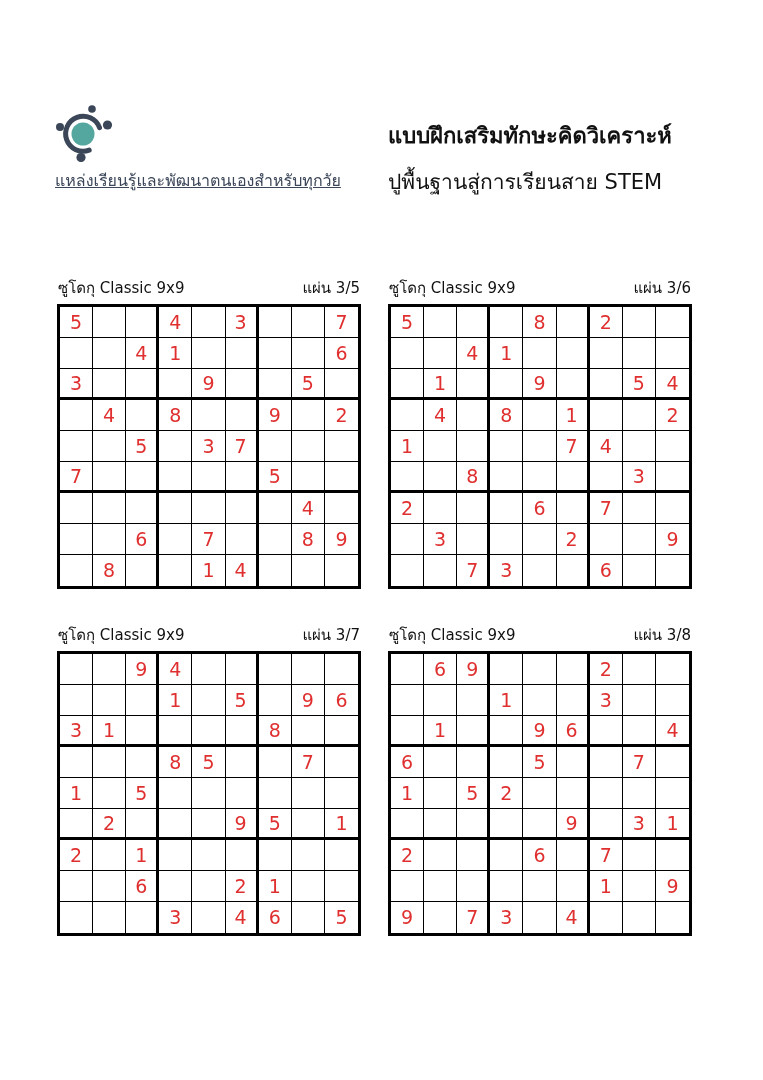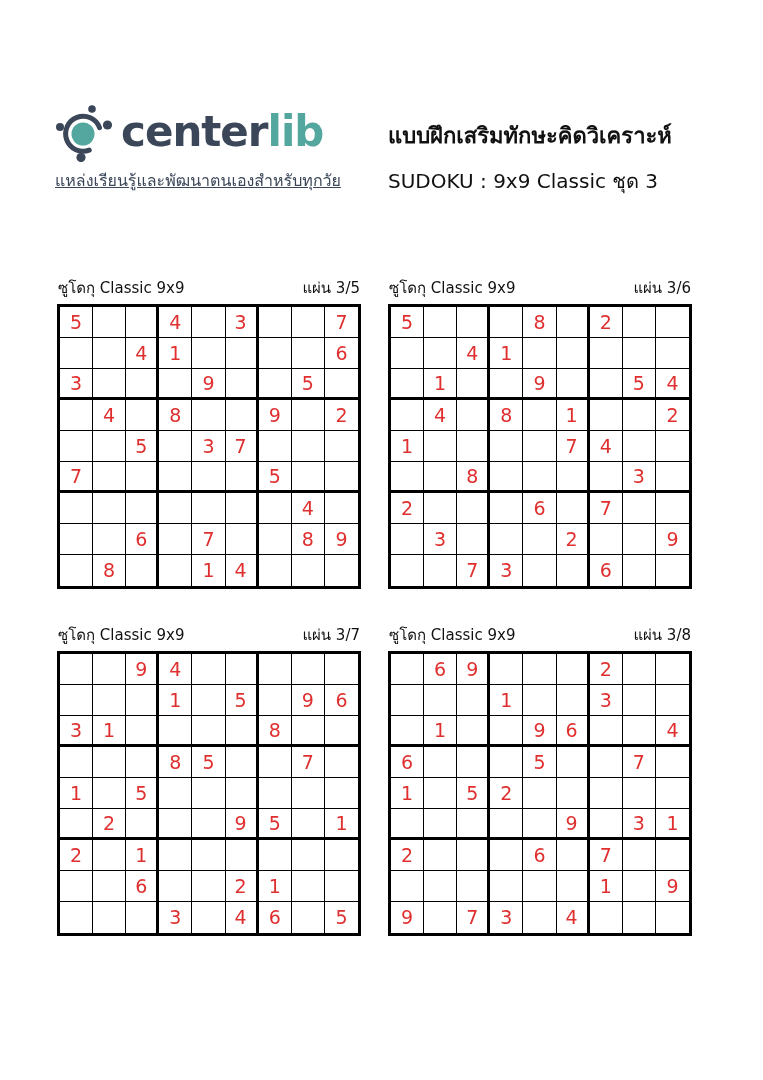--- a/index.html
+++ b/index.html
@@ -66,28 +66,27 @@
 <div class="logo-block">
   <div class="logo-row">
     <svg class="logo-icon" viewBox="0 0 58 60">
       <path d="M 44.5 25.6 A 17.5 17.5 0 1 0 34.2 48.2" fill="none" stroke="#3b4658" stroke-width="5" stroke-linecap="round"></path>
       <circle cx="28" cy="32" r="11.5" fill="#54a79e"></circle>
       <circle cx="37" cy="7" r="3.8" fill="#3b4658"></circle>
       <circle cx="52.5" cy="23" r="4.6" fill="#3b4658"></circle>
       <circle cx="26" cy="55.5" r="4.6" fill="#3b4658"></circle>
       <circle cx="5" cy="25" r="4.0" fill="#3b4658"></circle>
     </svg>
-    <div class="wordmark"><span class="navy">center</span><span class="teal">lib</span></div>
   </div>
   <div class="tagline">แหล่งเรียนรู้และพัฒนาตนเองสำหรับทุกวัย</div>
 </div>
 
 <div class="heading-block">
   <div class="h1">แบบฝึกเสริมทักษะคิดวิเคราะห์</div>
-  <div class="h3">SUDOKU : 9x9 Classic ชุด 3</div>
+  <div class="h2">ปูพื้นฐานสู่การเรียนสาย STEM</div>
 </div>
 
 <section class="puzzle p1">
   <div class="puzzle-header">
     <span>ซูโดกุ Classic 9x9</span>
     <span>แผ่น 3/5</span>
   </div>
   <div class="grid">
       <div class="cell">5</div>
       <div class="cell"></div>

